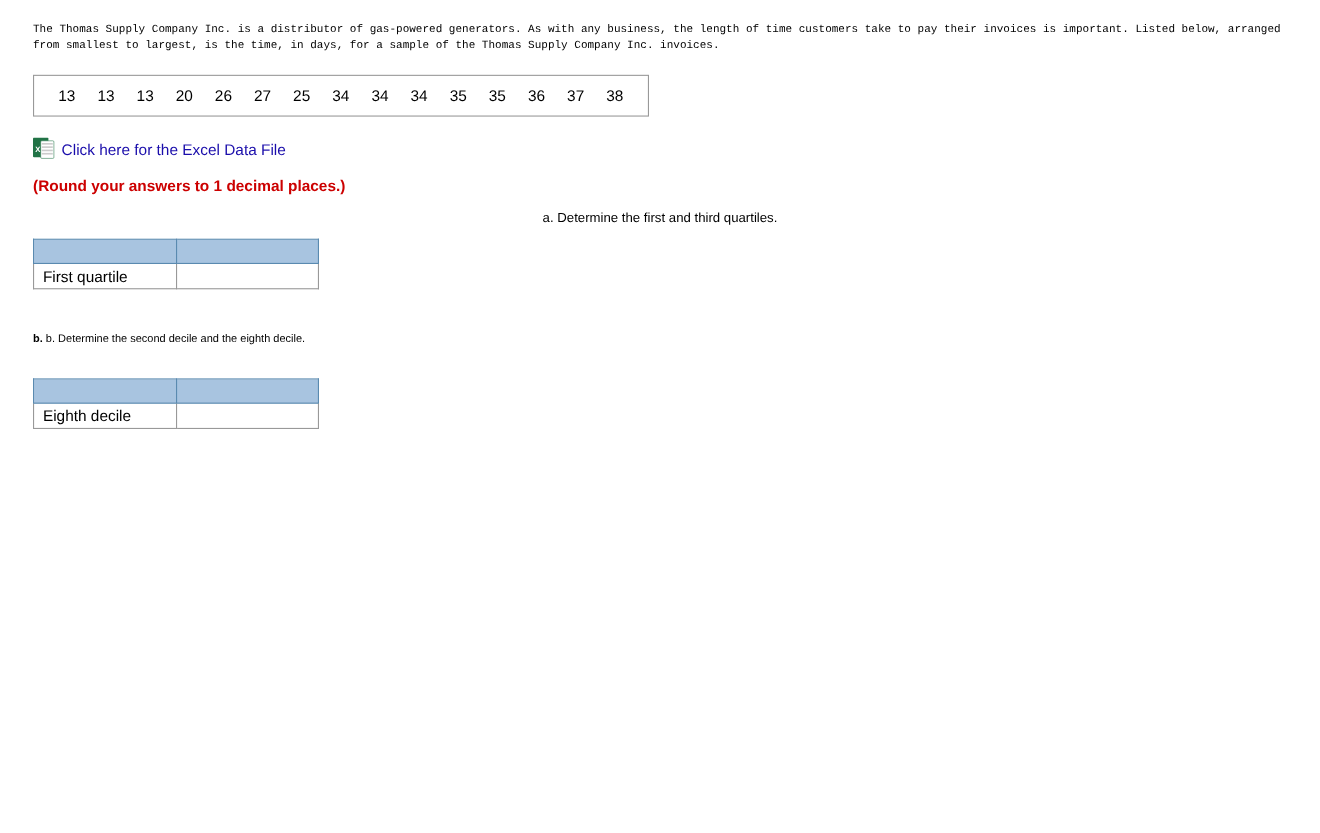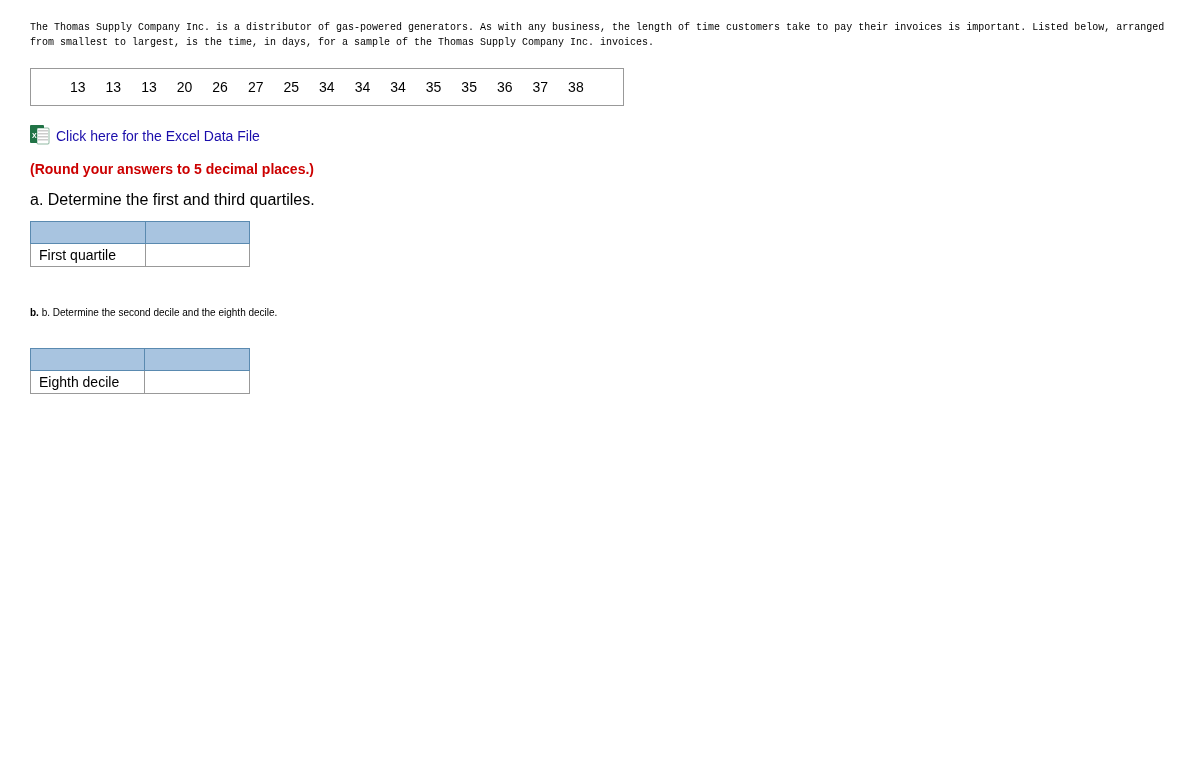--- a/index.html
+++ b/index.html
@@ -23,21 +23,21 @@
       line-height: 1.5;
       margin-bottom: 18px;
       max-width: 1140px;
       font-family: Liberation Mono, monospace;
     }
 
     .data-table-container {
       border: 1px solid #999;
       display: inline-block;
       margin-bottom: 16px;
-      padding: 8px 29px;
+      padding: 8px 12px;
     }
 
     .data-table {
       border-collapse: collapse;
     }
 
     .data-table td {
       padding: 2px 10px;
       font-size: 14px;
       text-align: center;
@@ -55,28 +55,29 @@
     }
 
     .round-note {
       color: #c00;
       font-weight: bold;
       font-size: 14px;
       margin-bottom: 14px;
     }
 
     .question-label {
-      font-size: 16px;
+      font-size: 12px;
       margin-bottom: 12px;
+      text-align: center;
     }
 
     .answer-table {
       border-collapse: collapse;
       margin-bottom: 40px;
-      width: 220px;
+      width: 260px;
     }
 
     .answer-table thead tr th {
       background-color: #a8c4e0;
       border: 1px solid #5a8ab0;
       padding: 0;
       height: 22px;
     }
 
     .answer-table tbody tr td {
@@ -167,21 +168,21 @@
     <rect x="8" y="5" width="10" height="1.5" fill="#ccc"></rect>
     <rect x="8" y="8" width="10" height="1.5" fill="#ccc"></rect>
     <rect x="8" y="11" width="10" height="1.5" fill="#ccc"></rect>
     <rect x="8" y="14" width="10" height="1.5" fill="#ccc"></rect>
     <text x="2" y="13" font-size="7" fill="#fff" font-weight="bold" font-family="Arial">X</text>
   </svg>
   <span>Click here for the Excel Data File</span>
 </div>
 
 
-<p class="round-note">(Round your answers to 5 decimal places.)</p>
+<p class="round-note">(Round your answers to 1 decimal places.)</p>
 
 
 <p class="question-label">a. Determine the first and third quartiles.</p>
 
 <table class="answer-table">
   <thead>
     <tr>
       <th class="header-empty"></th>
       <th class="header-value"></th>
     </tr>

